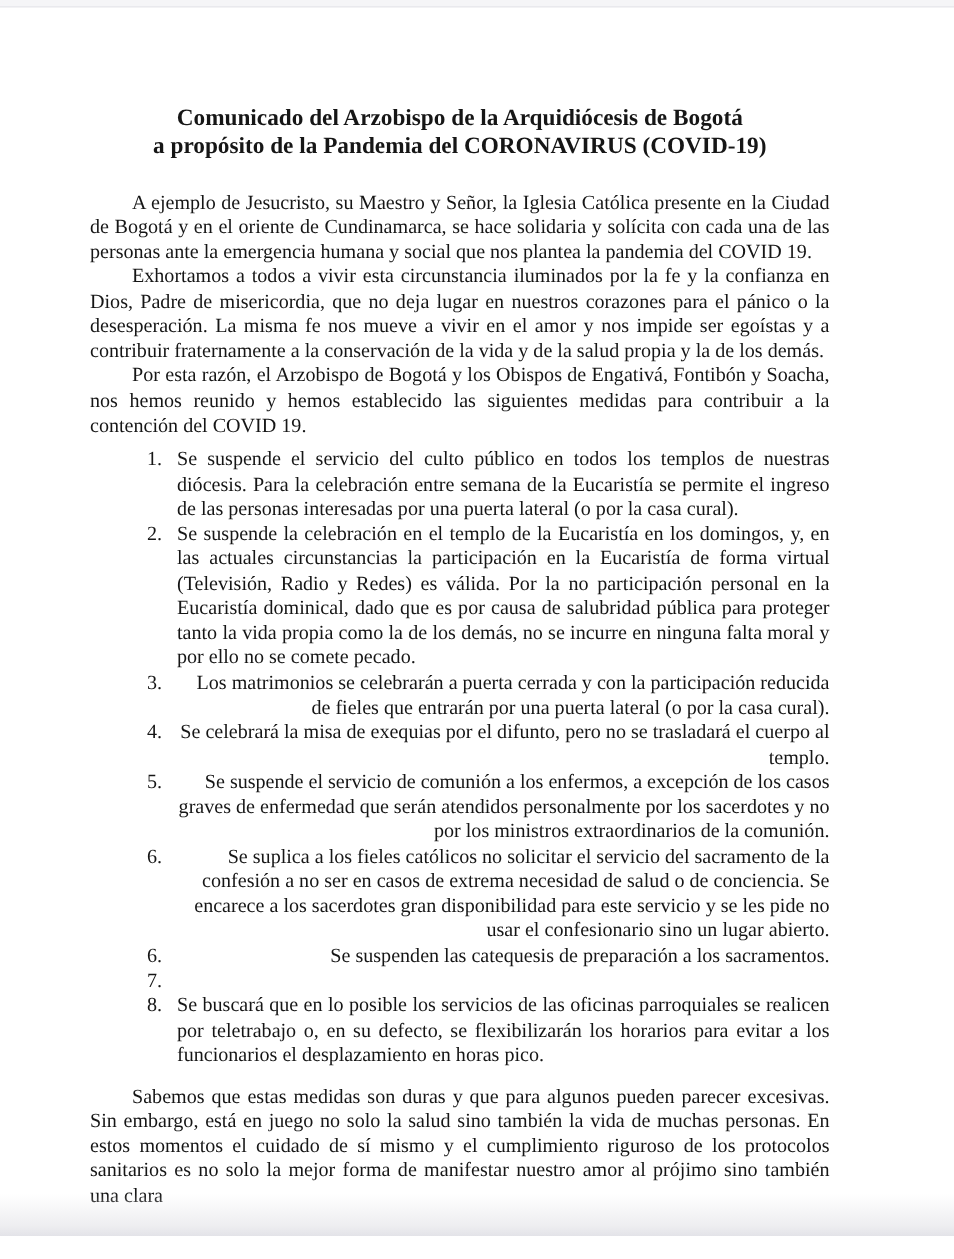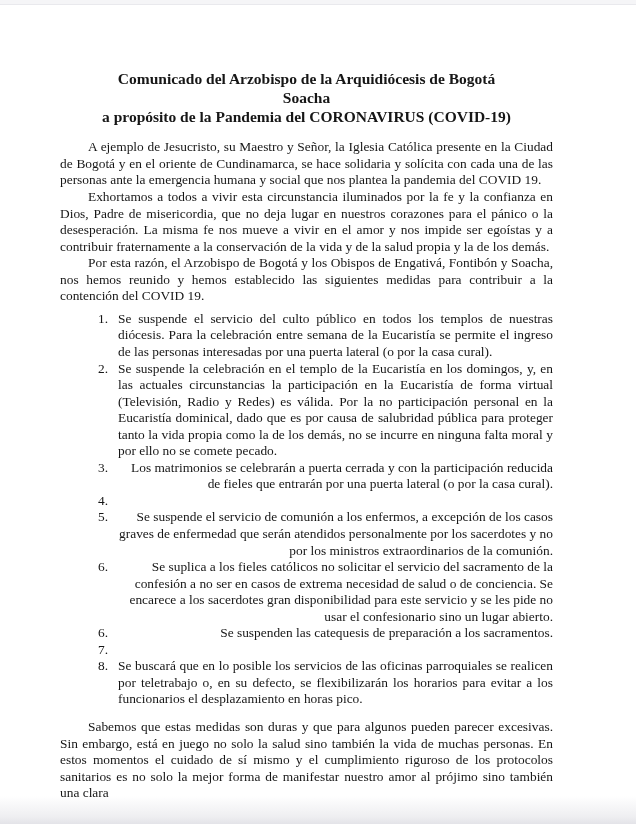--- a/index.html
+++ b/index.html
@@ -36,21 +36,21 @@
     width: 493px;
   }
   .title {
     margin-top: 70px;
     font-size: 15.5px;
     line-height: 18.8px;
     font-weight: bold;
     text-align: center;
   }
   .body-copy {
-    margin-top: 13px;
+    margin-top: 19px;
     font-size: 13.4px;
     line-height: 16.55px;
   }
   p.para {
     margin: 0;
     text-align: justify;
     text-indent: 28px;
   }
   .measures {
     margin-top: 6px;
@@ -79,21 +79,20 @@
 </head>
 <body>
 
 <div class="stage">
   <div class="top-edge"></div>
 
   <div class="doc">
 
     <div class="title">
       <div>Comunicado del Arzobispo de la Arquidiócesis de Bogotá</div>
-      <div>Soacha</div>
       <div>a propósito de la Pandemia del CORONAVIRUS (COVID-19)</div>
     </div>
 
     <div class="body-copy">
       <p class="para">A ejemplo de Jesucristo, su Maestro y Señor, la Iglesia Católica presente en la Ciudad de Bogotá y en el oriente de Cundinamarca, se hace solidaria y solícita con cada una de las personas ante la emergencia humana y social que nos plantea la pandemia del COVID 19.</p>
       <p class="para">Exhortamos a todos a vivir esta circunstancia iluminados por la fe y la confianza en Dios, Padre de misericordia, que no deja lugar en nuestros corazones para el pánico o la desesperación. La misma fe nos mueve a vivir en el amor y nos impide ser egoístas y a contribuir fraternamente a la conservación de la vida y de la salud propia y la de los demás.</p>
       <p class="para">Por esta razón, el Arzobispo de Bogotá y los Obispos de Engativá, Fontibón y Soacha, nos hemos reunido y hemos establecido las siguientes medidas para contribuir a la contención del COVID 19.</p>
 
       <div class="measures">
         <div class="measure">
@@ -103,20 +102,21 @@
         <div class="measure">
           <span class="m-num">2.</span>
           <span class="m-text">Se suspende la celebración en el templo de la Eucaristía en los domingos, y, en las actuales circunstancias la participación en la Eucaristía de forma virtual (Televisión, Radio y Redes) es válida. Por la no participación personal en la Eucaristía dominical, dado que es por causa de salubridad pública para proteger tanto la vida propia como la de los demás, no se incurre en ninguna falta moral y por ello no se comete pecado.</span>
         </div>
         <div class="measure ragged">
           <span class="m-num">3.</span>
           <span class="m-text">Los matrimonios se celebrarán a puerta cerrada y con la participación reducida de fieles que entrarán por una puerta lateral (o por la casa cural).</span>
         </div>
         <div class="measure ragged">
           <span class="m-num">4.</span>
+          <span class="m-text">Se celebrará la misa de exequias por el difunto, pero no se trasladará el cuerpo al templo.</span>
         </div>
         <div class="measure ragged">
           <span class="m-num">5.</span>
           <span class="m-text">Se suspende el servicio de comunión a los enfermos, a excepción de los casos graves de enfermedad que serán atendidos personalmente por los sacerdotes y no por los ministros extraordinarios de la comunión.</span>
         </div>
         <div class="measure ragged">
           <span class="m-num">6.</span>
           <span class="m-text">Se suplica a los fieles católicos no solicitar el servicio del sacramento de la confesión a no ser en casos de extrema necesidad de salud o de conciencia. Se encarece a los sacerdotes gran disponibilidad para este servicio y se les pide no usar el confesionario sino un lugar abierto.</span>
         </div>
         <div class="measure ragged">

